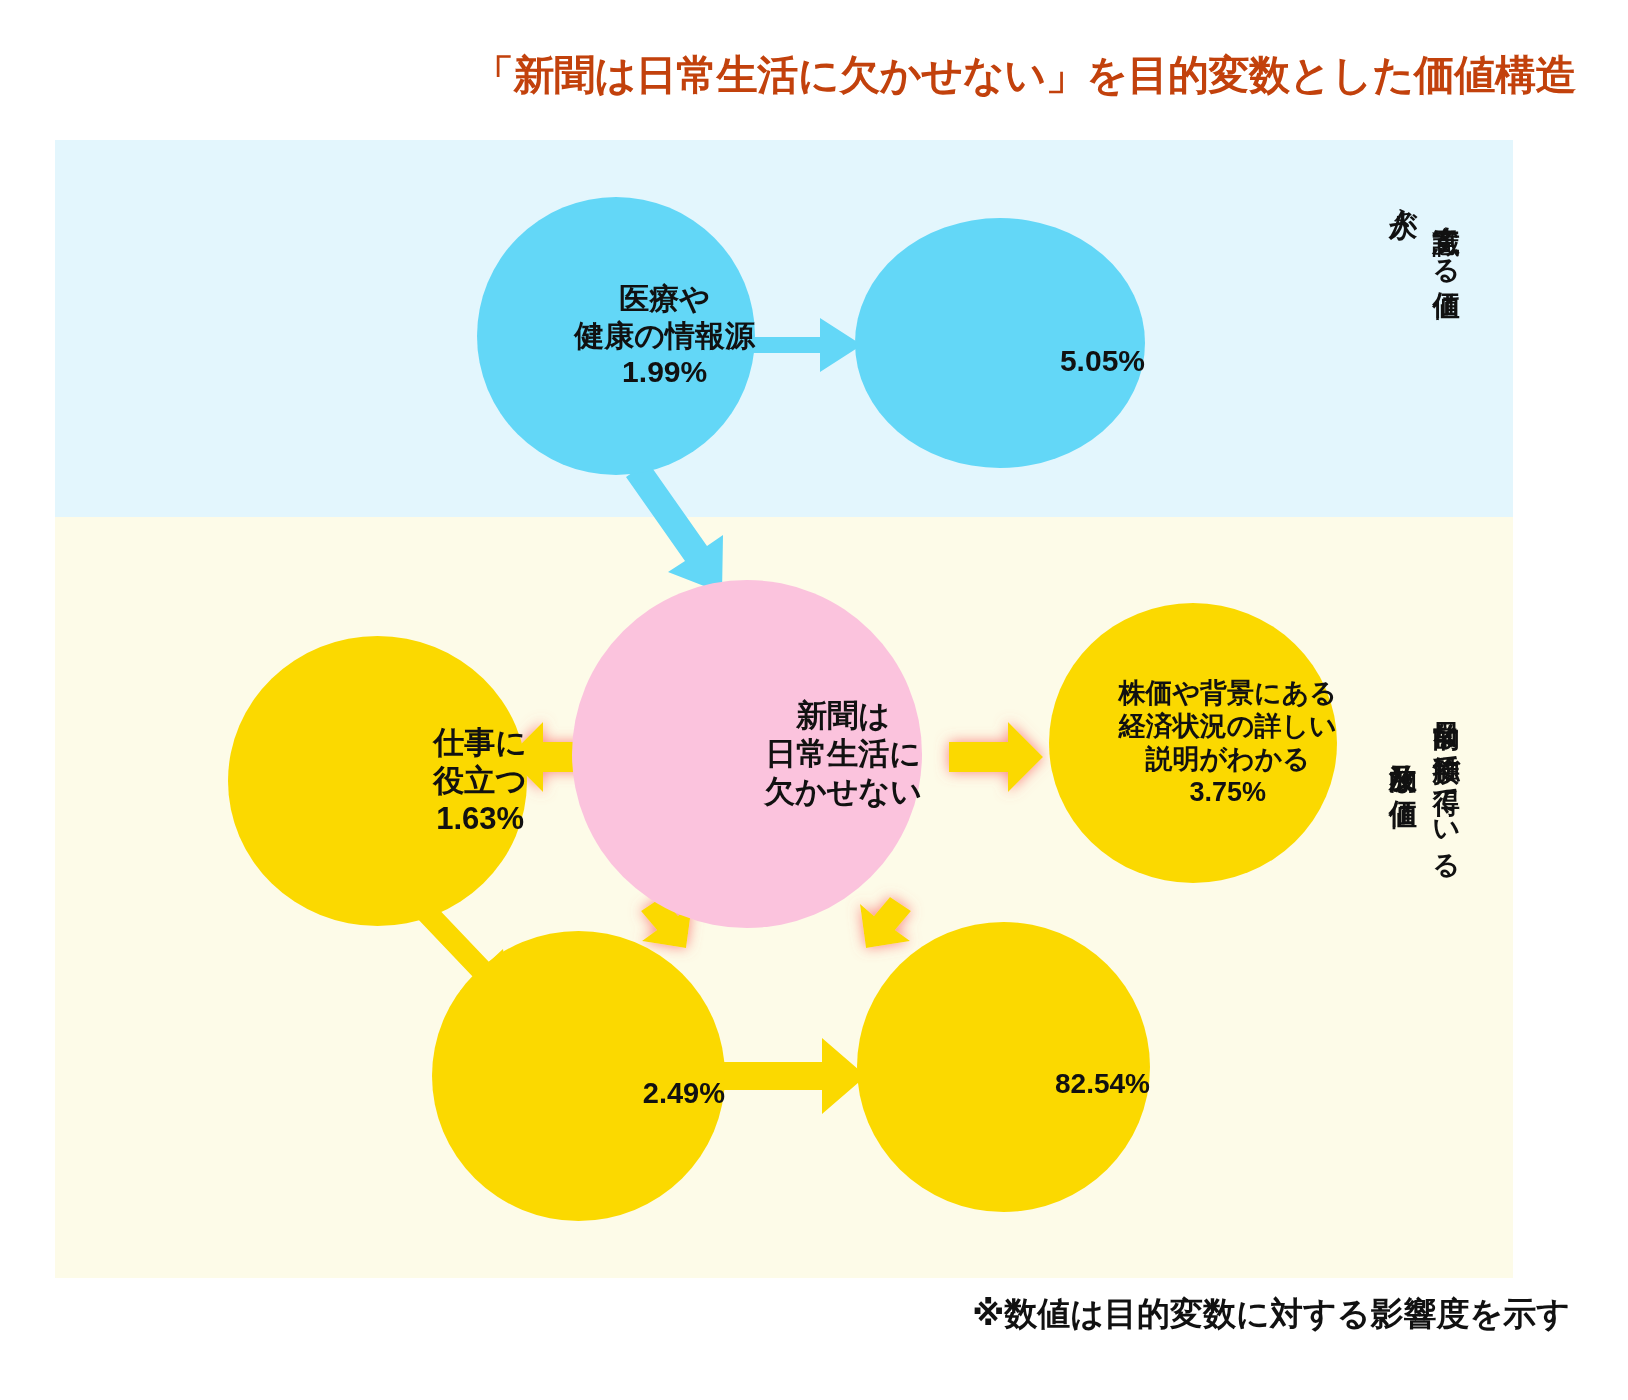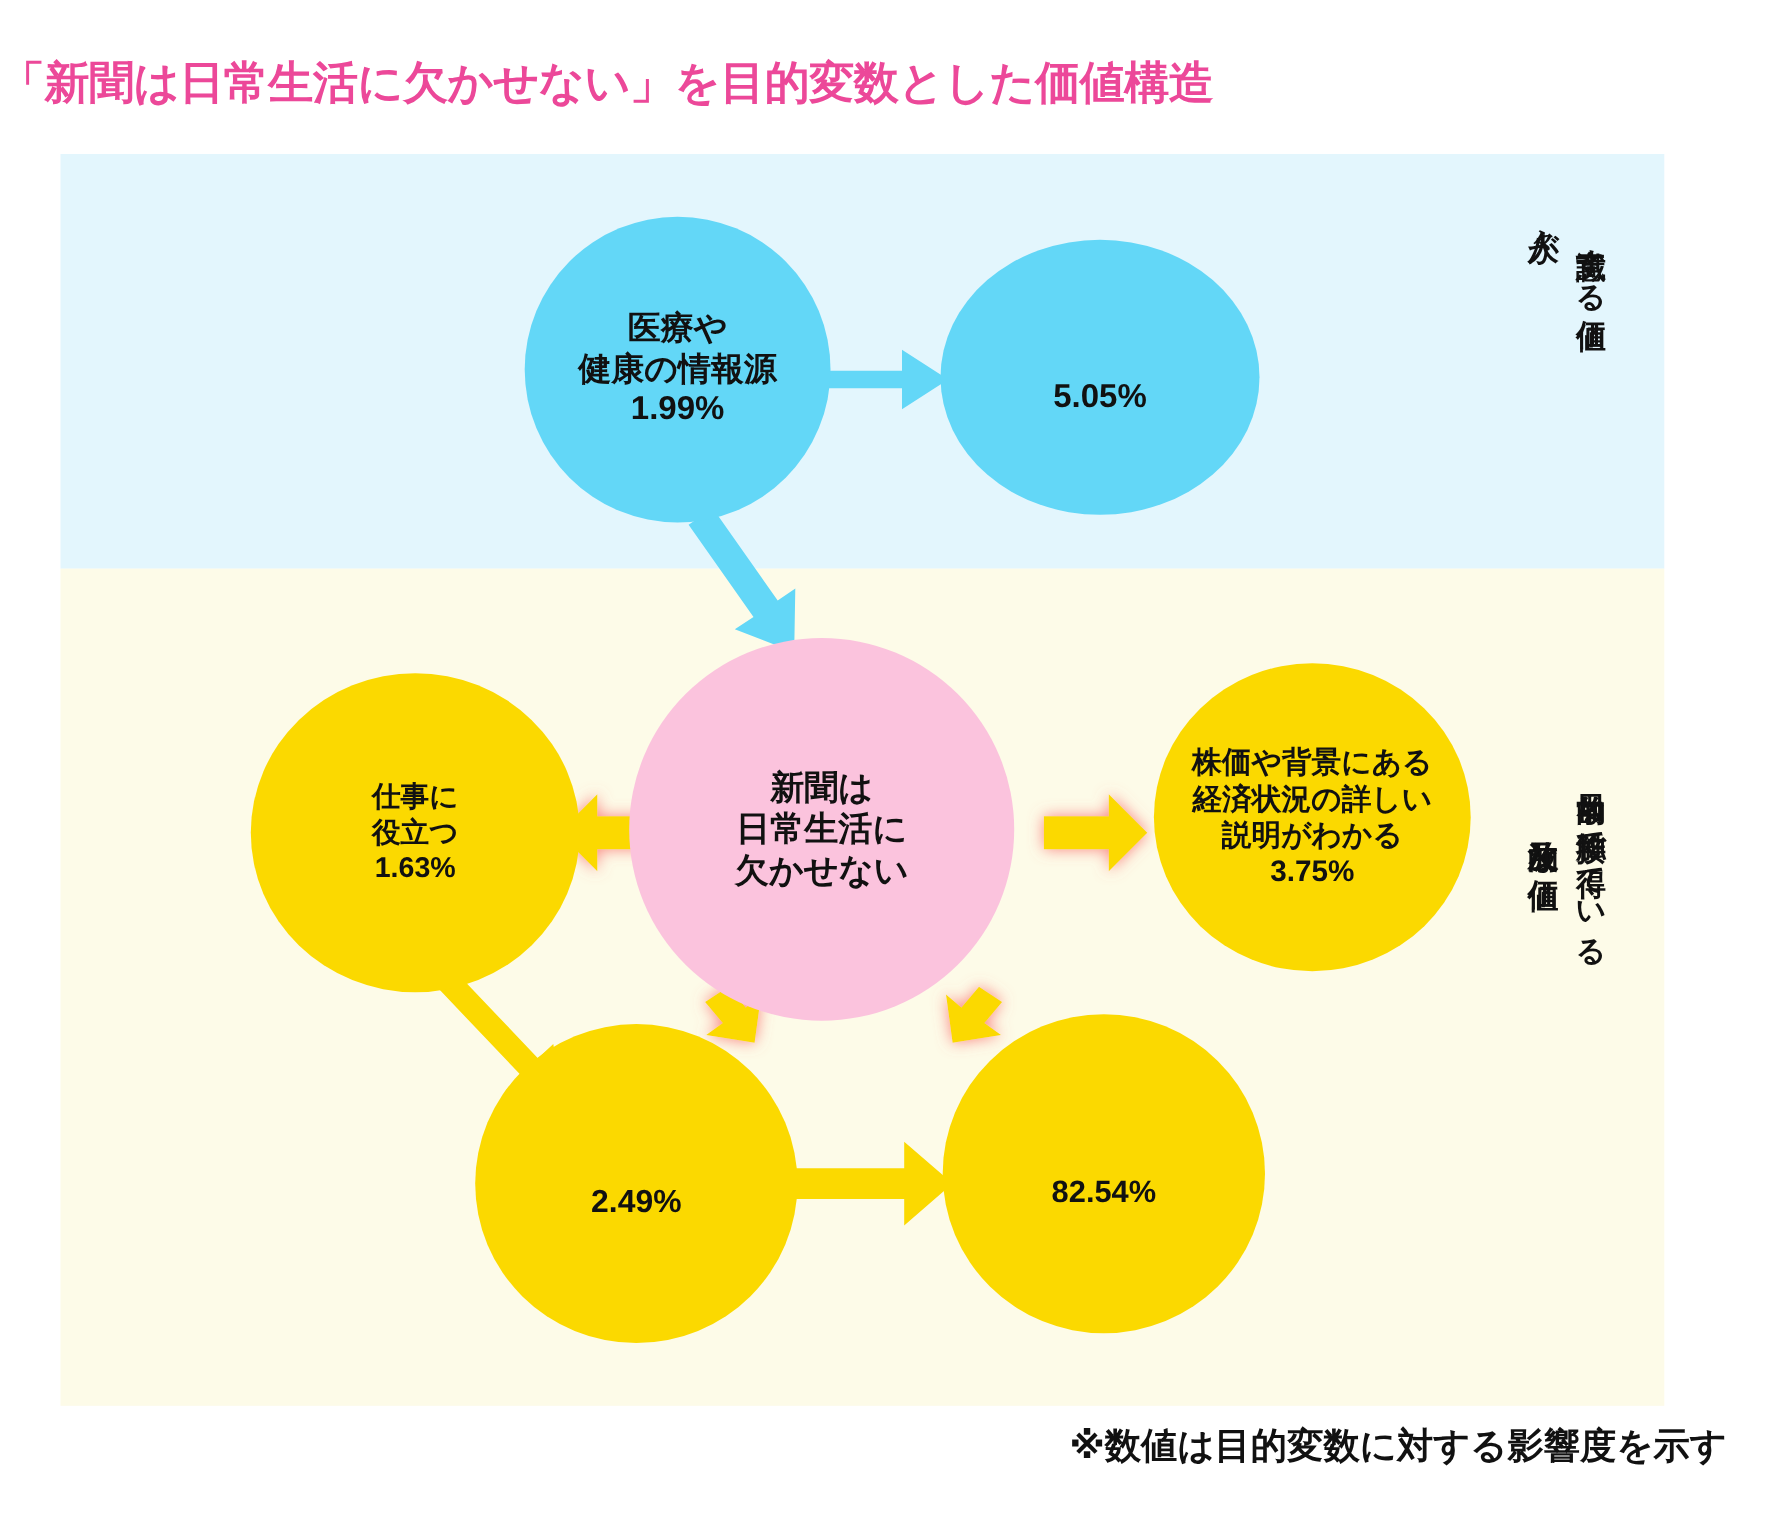--- a/index.html
+++ b/index.html
@@ -12,28 +12,28 @@
     height: 1400px;
     font-family: "Liberation Sans", "DejaVu Sans", sans-serif;
     color: #111111;
     overflow: hidden;
     position: relative;
   }
 
   
   .title {
     position: absolute;
-    left: 0;
+    left: 16px;
     top: 48px;
     width: 1560px;
-    text-align: left;
+    text-align: right;
     font-size: 41px;
     font-weight: bold;
     letter-spacing: -0.5px;
-    color: #ec4899;
+    color: #c2410c;
     white-space: nowrap;
   }
 
   
   .panel {
     position: absolute;
     left: 55px;
     width: 1458px;
   }
   .panel-top {
@@ -73,38 +73,38 @@
     color: #111111;
     white-space: nowrap;
   }
 
   
   .node {
     position: absolute;
     border-radius: 50%;
     display: flex;
     align-items: center;
-    justify-content: center;
+    justify-content: flex-end;
     text-align: center;
     font-weight: bold;
     color: #111111;
     line-height: 1.22;
     z-index: 5;
   }
   .node .lines { white-space: pre-line; }
 
   .node-blue { background: #63d7f7; }
   .node-pink { background: #fbc3dd; }
   .node-yellow { background: #fbd900; }
 
   
   #node-medical  { left: 477px;  top: 197px;  width: 278px; height: 278px; font-size: 30px; }
   #node-food     { left: 855px;  top: 218px;  width: 290px; height: 250px; font-size: 30px; }
   #node-center   { left: 572px;  top: 580px;  width: 350px; height: 348px; font-size: 31px; }
-  #node-work     { left: 228px;  top: 612px;  width: 299px; height: 290px; font-size: 26px; }
+  #node-work     { left: 228px;  top: 636px;  width: 299px; height: 290px; font-size: 31px; }
   #node-stock    { left: 1049px; top: 603px;  width: 288px; height: 280px; font-size: 27px; }
   #node-knowledge{ left: 432px;  top: 931px;  width: 293px; height: 290px; font-size: 29px; }
   #node-seek     { left: 857px;  top: 922px;  width: 293px; height: 290px; font-size: 28px; }
 
   
   svg.arrows {
     position: absolute;
     left: 0;
     top: 0;
     width: 1628px;

